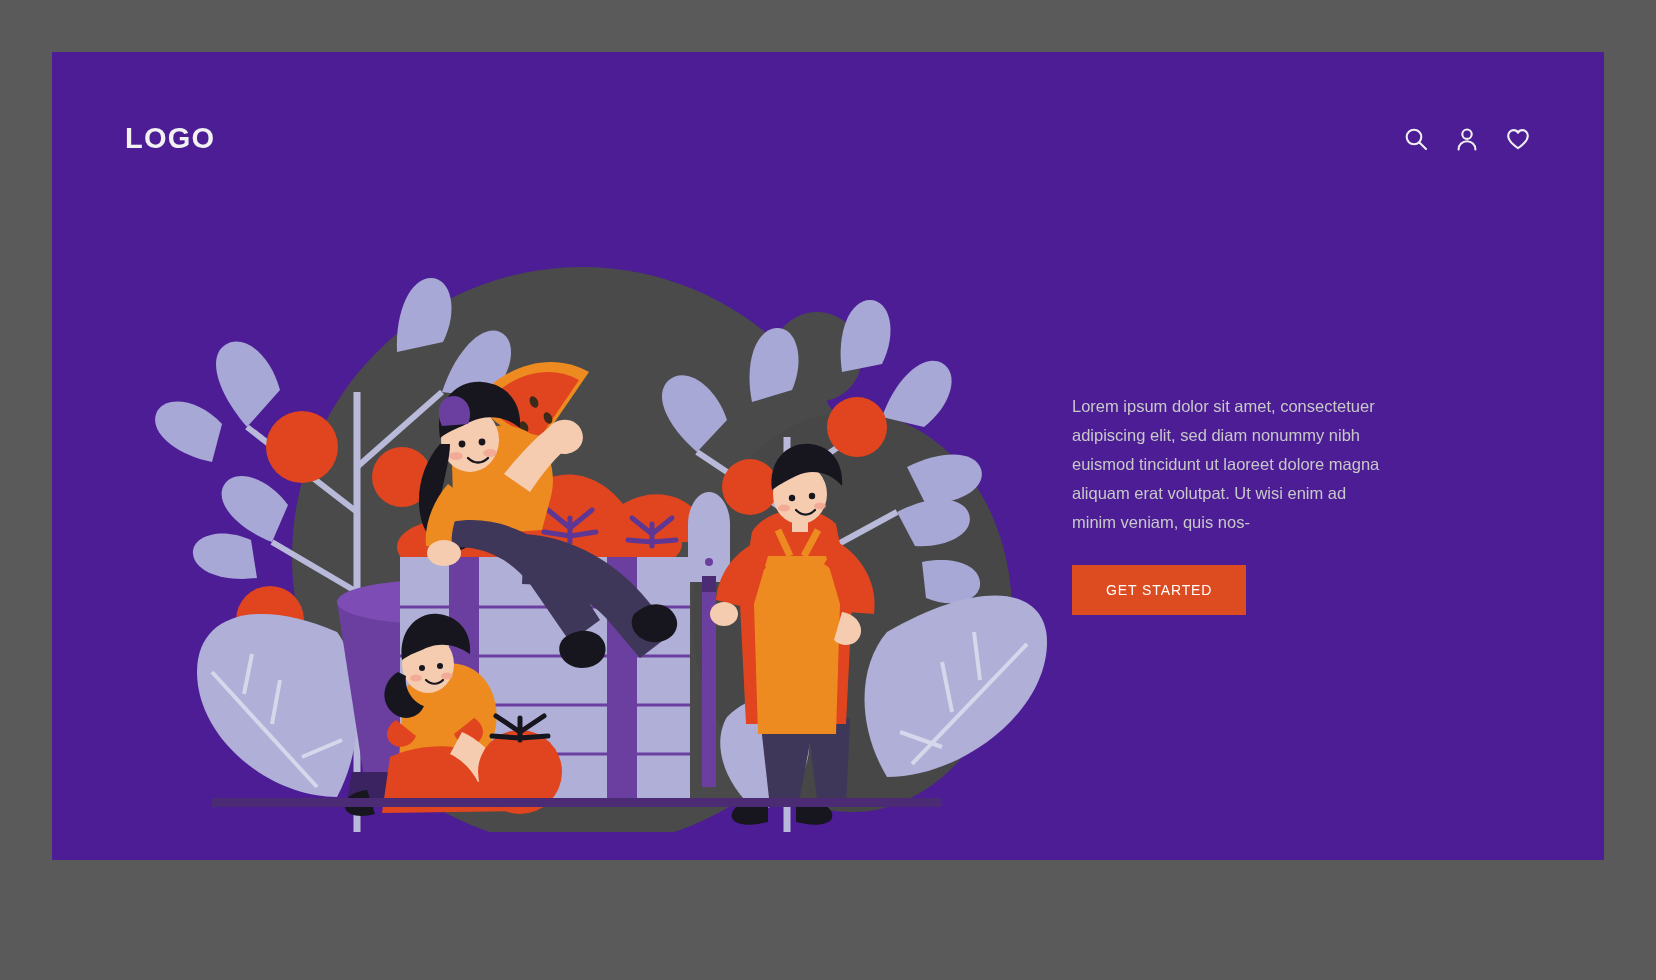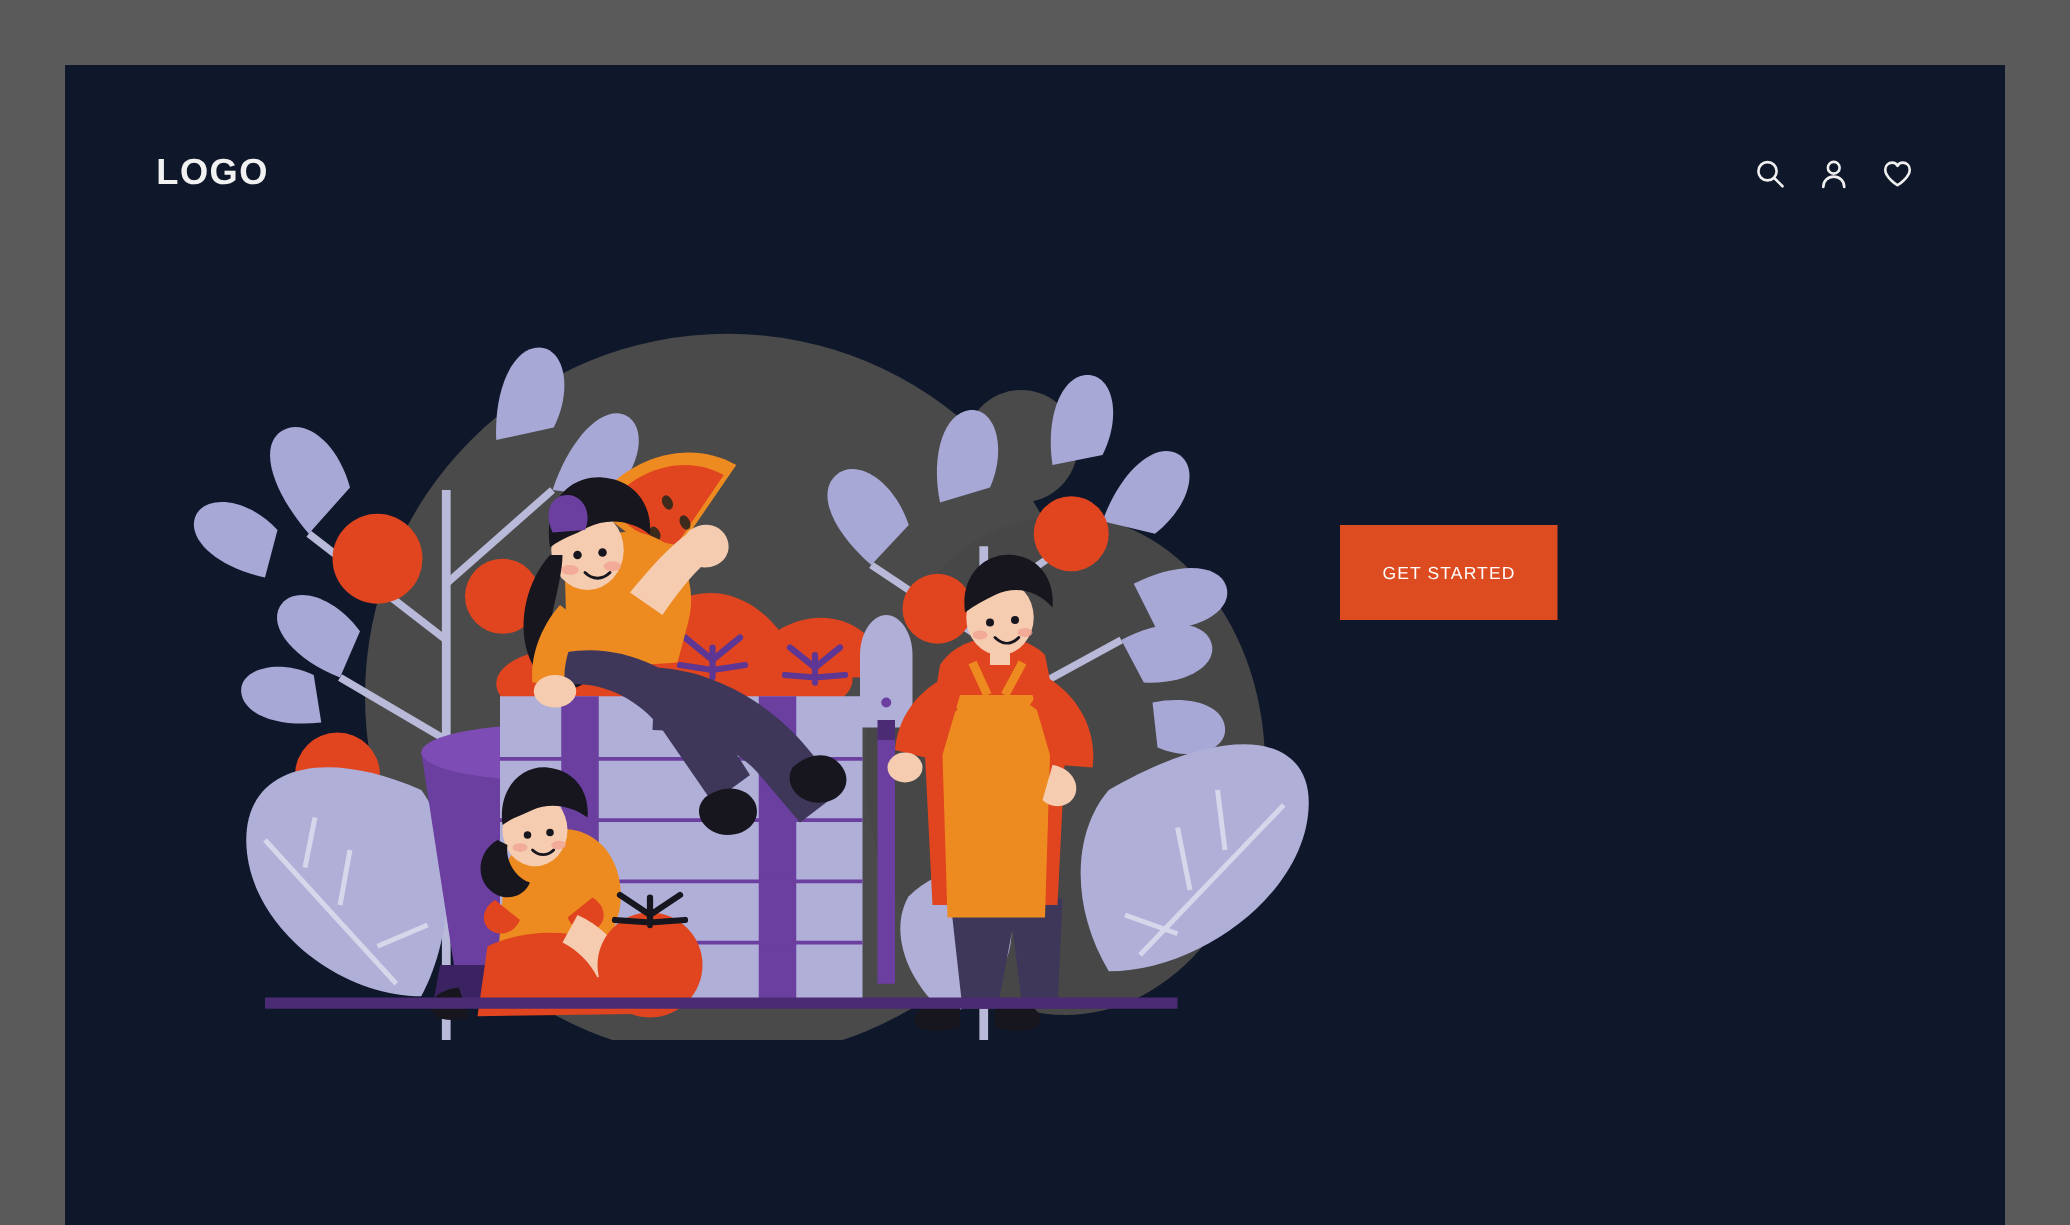--- a/index.html
+++ b/index.html
@@ -18,22 +18,22 @@
     height: 980px;
     background: #5a5a5a;
   }
 
   
   .panel {
     position: absolute;
     left: 52px;
     top: 52px;
     width: 1552px;
-    height: 928px;
-    background: #0f172a;
+    height: 808px;
+    background: #4c1d95;
     overflow: hidden;
   }
 
   
   .header {
     position: absolute;
     left: 0; top: 0;
     width: 100%;
     height: 140px;
     display: flex;
@@ -97,21 +97,21 @@
     font-family: "Liberation Sans", sans-serif;
     width: 322px;
   }
   .cta {
     margin-top: 28px;
     display: inline-block;
     background: #dd4b20;
     color: #ffffff;
     font-size: 14px;
     letter-spacing: 0.9px;
-    padding: 30px 34px;
+    padding: 17px 34px;
     border: none;
     cursor: pointer;
     font-family: "Liberation Sans", sans-serif;
   }
 
   
   .illus {
     position: absolute;
     left: 100px;
     top: 160px;
@@ -343,17 +343,18 @@
           <path d="M644 298 c6 6 13 6 19 0" stroke="#17161e" stroke-width="2.3" fill="none" stroke-linecap="round"></path>
 
           <rect x="640" y="306" width="16" height="14" fill="#f6ccb0"></rect>
         </g>
 
         <rect x="60" y="586" width="730" height="9" fill="#4b2b74"></rect>
       </svg>
     </div>
 
     <div class="hero-text">
+      <div class="hero-para">Lorem ipsum dolor sit amet, consectetuer adipiscing elit, sed diam nonummy nibh euismod tincidunt ut laoreet dolore magna aliquam erat volutpat. Ut wisi enim ad minim veniam, quis nos-</div>
       <button class="cta">GET STARTED</button>
     </div>
 
   </div>
 </div>
 
 </body></html>

